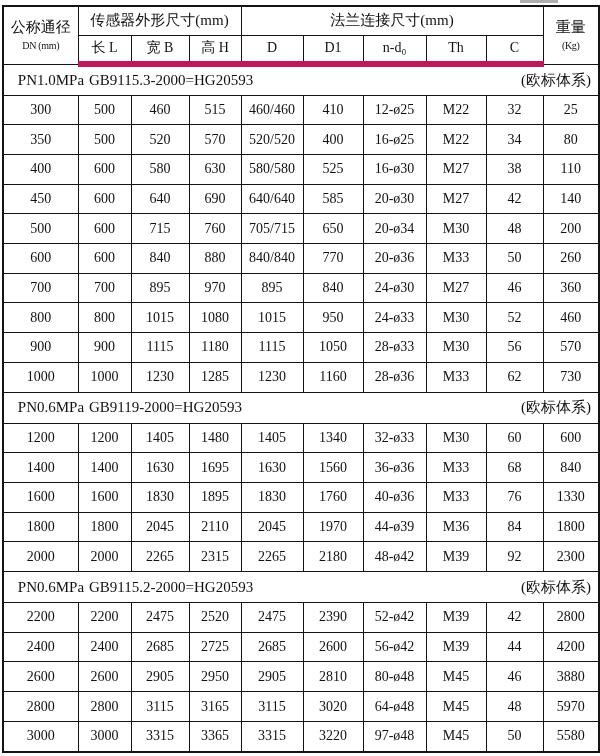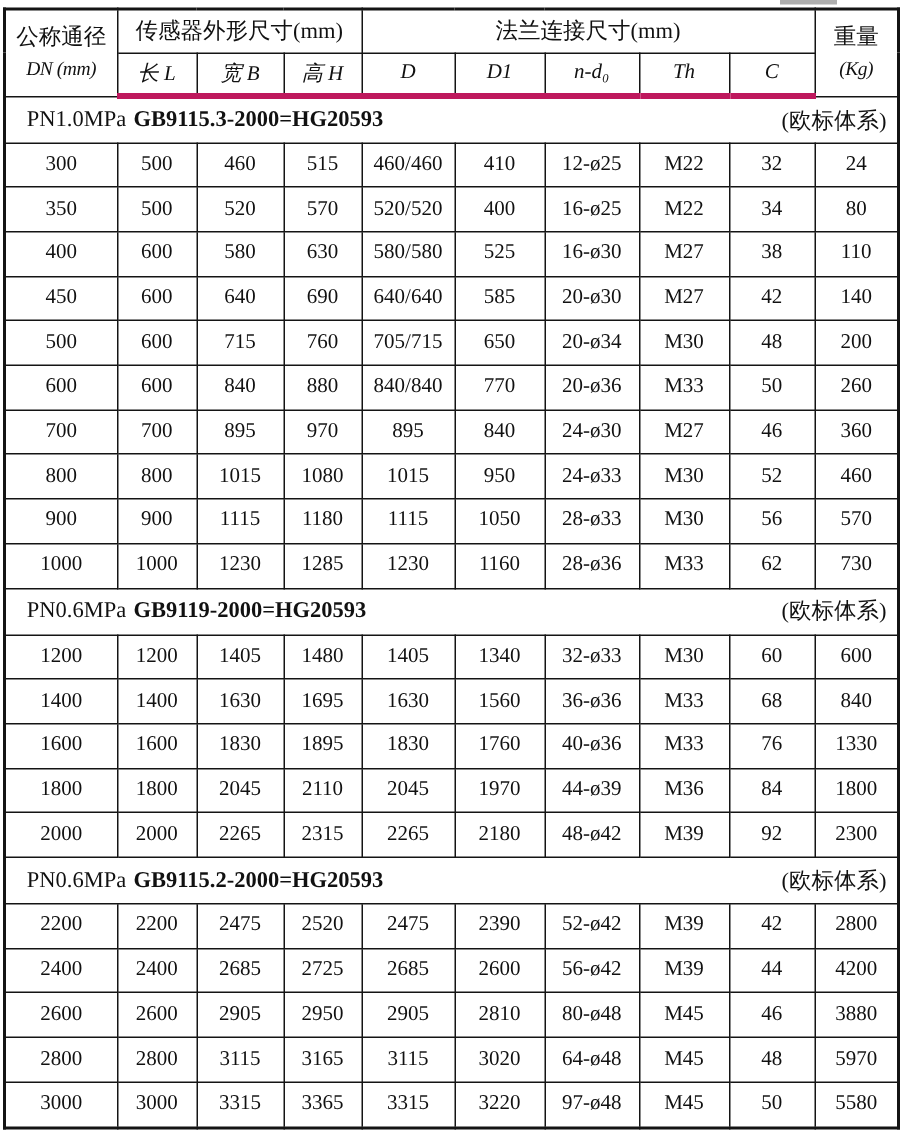--- a/index.html
+++ b/index.html
@@ -38,32 +38,32 @@
     padding: 0 1px;
     overflow: hidden;
     white-space: nowrap;
   }
   thead tr.h1 { height: 29px; }
   thead tr.h2 { height: 29px; }
   thead th { font-size: 15px; }
   thead tr.h2 th { font-size: 14px; }
   tr.section-row { height: 31px; }
   tr.section-row td { border-bottom: 1px solid #141414; }
-  thead tr.h2 th { border-bottom: 4px solid #be185d; font-style: italic; }
+  thead tr.h2 th { border-bottom: 6px solid #be185d; }
   .two-line { line-height: 1.45; font-size: 15px; }
-  .two-line .l2 { font-size: 13px; font-family: "Liberation Serif", "DejaVu Serif", serif; letter-spacing: -0.3px; font-style: italic; }
+  .two-line .l2 { font-size: 10px; font-family: "Liberation Serif", "DejaVu Serif", serif; letter-spacing: -0.3px; }
   .sec {
     display: flex;
     align-items: center;
     width: 100%;
     font-size: 15px;
     text-align: center;
   }
   .sec-pressure { padding-left: 8px; width: 84px; flex: 0 0 auto; }
-  .sec-standard { flex: 0 0 auto; font-weight: bold; }
+  .sec-standard { flex: 0 0 auto; }
   .sec-note { margin-left: auto; padding-right: 6px; }
   tbody td.data { font-size: 14px; }
 </style>
 </head>
 <body>
 
 <div class="frag"></div>
 
 <div class="page">
   <table class="spec">
@@ -120,21 +120,21 @@
         <tr>
           <td class="data">300</td>
           <td class="data">500</td>
           <td class="data">460</td>
           <td class="data">515</td>
           <td class="data">460/460</td>
           <td class="data">410</td>
           <td class="data">12-ø25</td>
           <td class="data">M22</td>
           <td class="data">32</td>
-          <td class="data">24</td>
+          <td class="data">25</td>
         </tr>
         <tr>
           <td class="data">350</td>
           <td class="data">500</td>
           <td class="data">520</td>
           <td class="data">570</td>
           <td class="data">520/520</td>
           <td class="data">400</td>
           <td class="data">16-ø25</td>
           <td class="data">M22</td>

